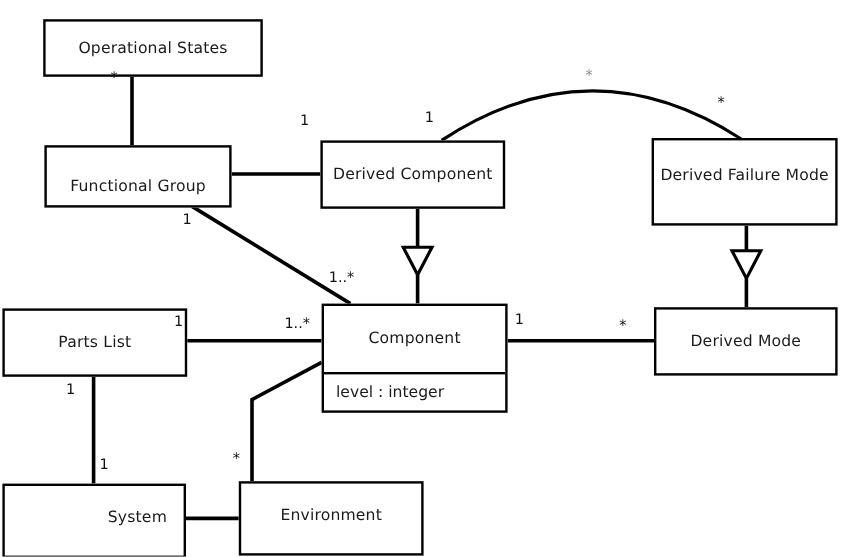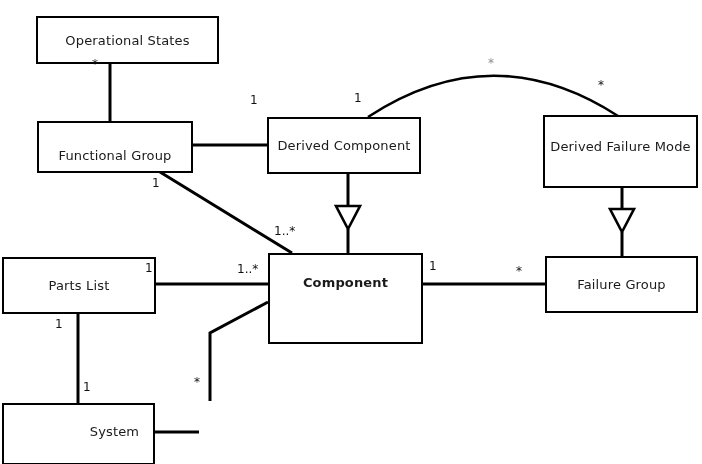--- a/index.html
+++ b/index.html
@@ -111,31 +111,35 @@
 
   <div class="uml-class" style="left:543px; top:115px; width:155px; height:73px;">
     <div class="uml-name-compartment" style="height:59px;">Derived Failure Mode</div>
   </div>
 
   <div class="uml-class" style="left:2px; top:257px; width:154px; height:57px;">
     <div class="uml-name-compartment" style="height:53px;">Parts List</div>
   </div>
 
   <div class="uml-class" style="left:268px; top:253px; width:155px; height:91px;">
-    <div class="uml-name-compartment" style="height:55px;font-weight:bold;">Component</div>
+    <div class="uml-name-compartment" style="height:55px;">Component</div>
+    <div class="uml-attr-compartment" style="height:32px;">level : integer</div>
   </div>
 
   <div class="uml-class" style="left:545px; top:256px; width:153px; height:57px;">
-    <div class="uml-name-compartment" style="height:53px;">Failure Group</div>
+    <div class="uml-name-compartment" style="height:53px;">Derived Mode</div>
   </div>
 
   <div class="uml-class" style="left:2px; top:403px; width:153px; height:62px;">
     <div class="uml-name-compartment" style="height:52px;margin-left:36px;">System</div>
   </div>
 
+  <div class="uml-class" style="left:199px; top:401px; width:154px; height:62px;">
+    <div class="uml-name-compartment" style="height:52px;">Environment</div>
+  </div>
 
   <span class="multiplicity" style="left:92px; top:58px;">*</span>
   <span class="multiplicity" style="left:250px; top:94px;">1</span>
   <span class="multiplicity" style="left:354px; top:92px;">1</span>
   <span class="multiplicity faint" style="left:488px; top:57px;">*</span>
   <span class="multiplicity" style="left:598px; top:79px;">*</span>
   <span class="multiplicity" style="left:152px; top:177px;">1</span>
   <span class="multiplicity" style="left:274px; top:225px;">1..*</span>
   <span class="multiplicity" style="left:145px; top:262px;">1</span>
   <span class="multiplicity" style="left:237px; top:263px;">1..*</span>

